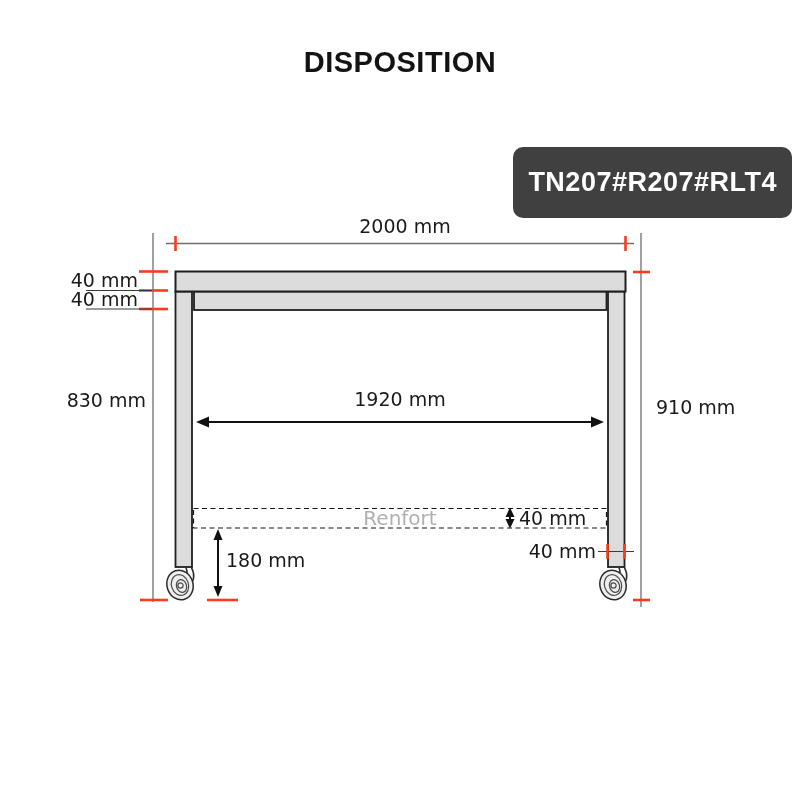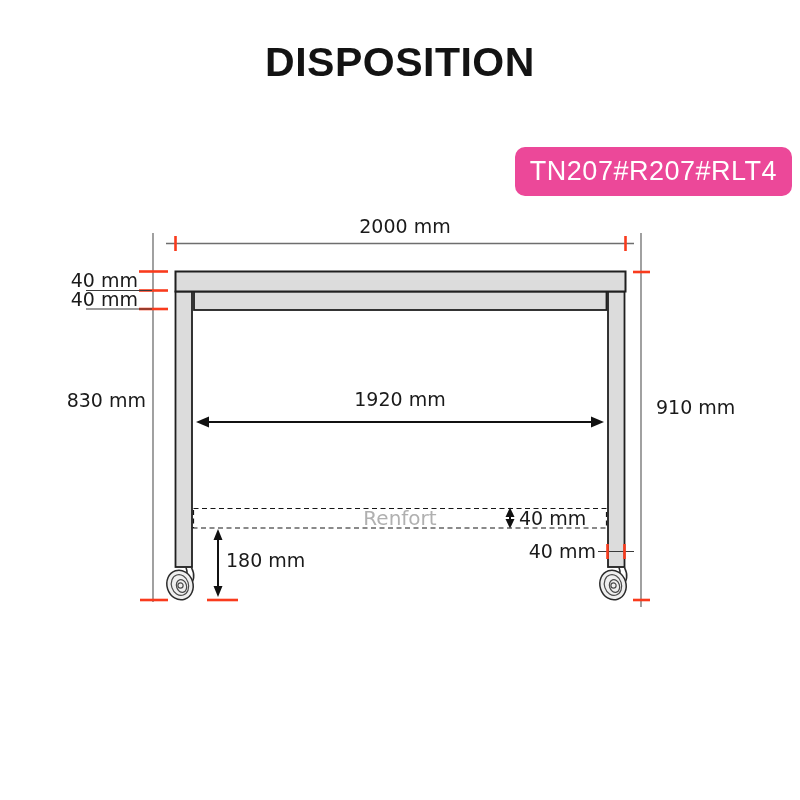--- a/index.html
+++ b/index.html
@@ -8,35 +8,35 @@
     background:#ffffff;
     position:relative;
     font-family:"Liberation Sans","DejaVu Sans",sans-serif;
     overflow:hidden;
   }
   .title{
     position:absolute;
     top:38px;left:0;width:100%;
     text-align:center;
     font-weight:800;
-    font-size:41px;
+    font-size:29px;
     line-height:49px;
     letter-spacing:.5px;
     color:#131313;
   }
   .title span{display:block;}
   .ref-badge{
     position:absolute;
     top:147px;right:8px;
-    background:#ec4899;
+    background:#404040;
     color:#ffffff;
-    font-weight:400;
+    font-weight:700;
     font-size:27px;
     letter-spacing:.5px;
-    padding:9px 15px;
+    padding:20px 15px;
     border-radius:10px;
   }
   svg.diagram{position:absolute;top:0;left:0;}
   .dim-text{font-family:"DejaVu Sans","Liberation Sans",sans-serif;font-size:19px;fill:#1a1a1a;}
   .part-text{font-family:"DejaVu Sans","Liberation Sans",sans-serif;font-size:20px;fill:#b0b0b0;}
   .steel{fill:#dcdcdc;stroke:#1f1f1f;stroke-width:1.8;}
   .dimline{stroke:#6e6e6e;stroke-width:1.3;fill:none;}
   .leader{stroke:#3a3a3a;stroke-width:1.1;}
   .redtick{stroke:#f93b1d;stroke-width:2.6;}
   .blk{stroke:#111111;stroke-width:2;fill:none;}

